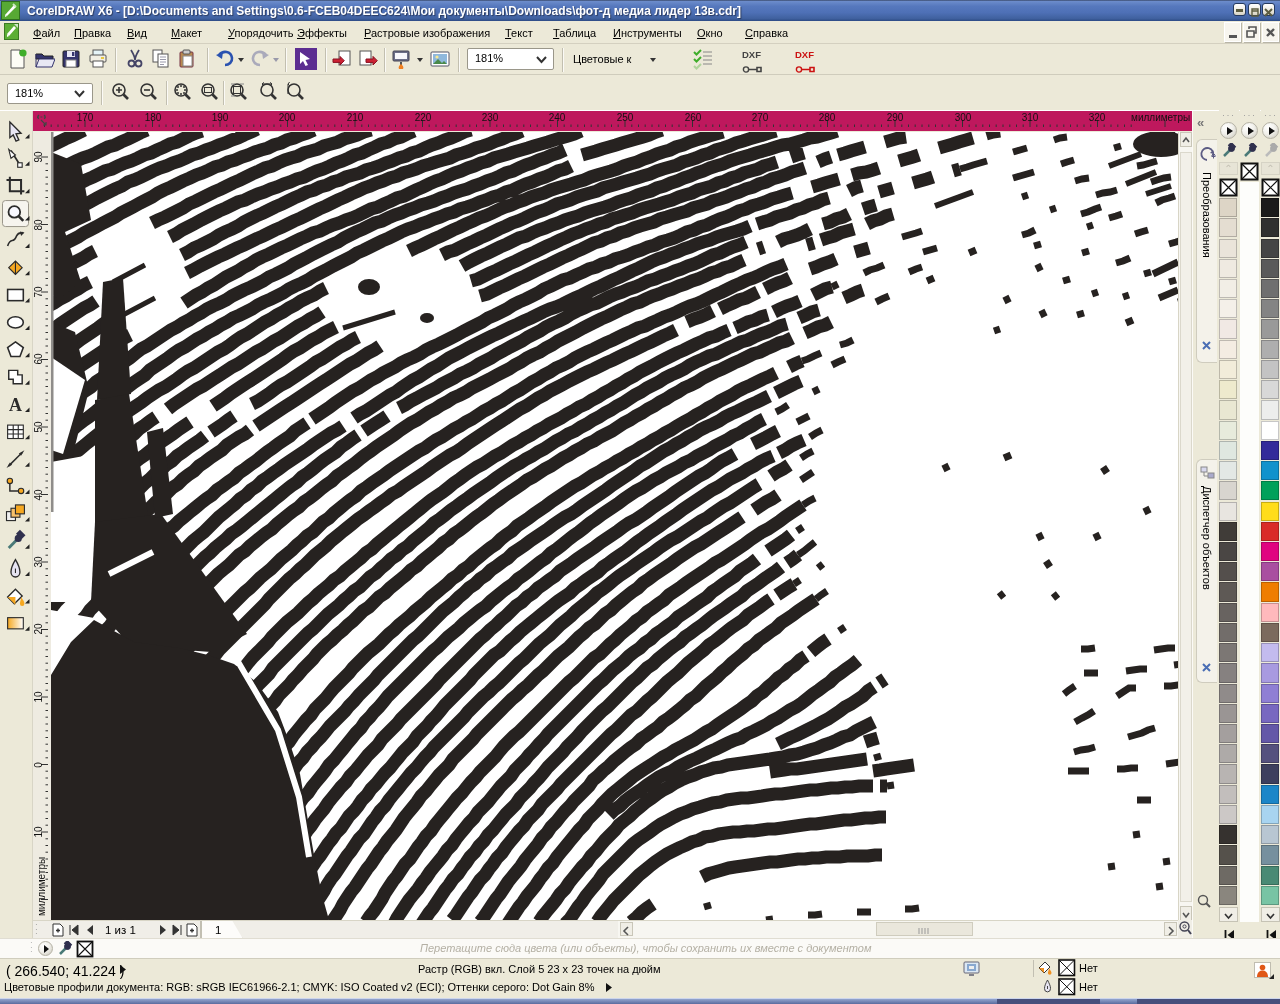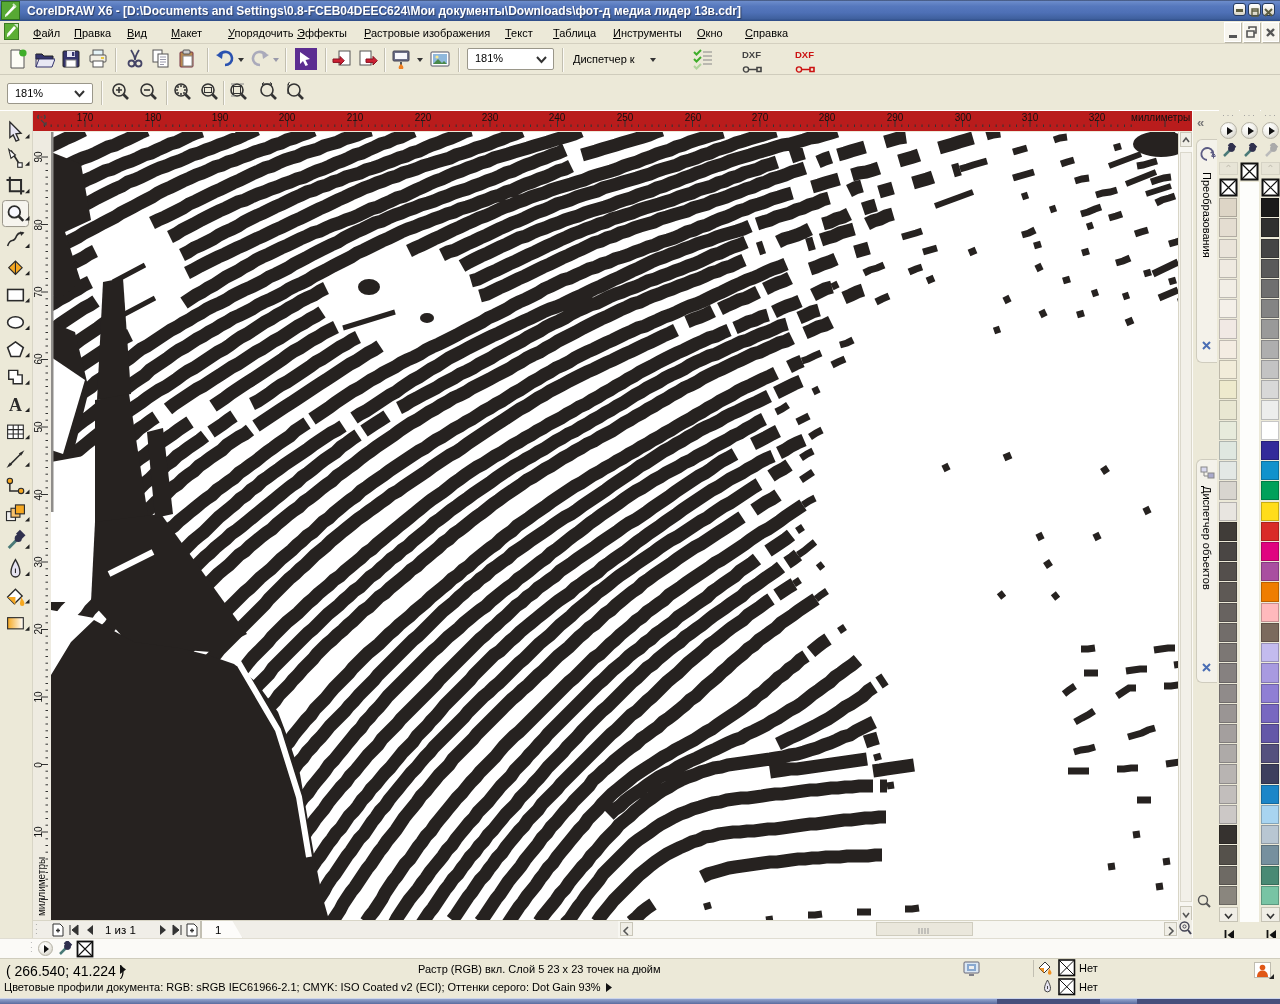--- a/index.html
+++ b/index.html
@@ -9,21 +9,21 @@
 </style></head>
 <body>
 <div class="abs" style="left:0;top:0;width:1280px;height:21px;background:linear-gradient(#33415e 0%,#6c8ccb 6%,#5678bd 30%,#4e70b6 60%,#40619f 88%,#2c4a84 100%)"></div>
 <div class="abs" style="left:1px;top:1px;width:19px;height:19px;background:#57a934;border:1px solid #2e6e1e">
   <svg width="17" height="17">
       <path d="M3 13 L12 3 L14 5 L5 14 Z" fill="#fff"></path>
       <path d="M3 13 L5 14 L3 15 Z" fill="#fff"></path>
       <path d="M11 2 l3 3" stroke="#cfe9c4" stroke-width="2"></path>
     </svg>
 </div>
-<div class="abs" style="left:27px;top:3.5px;font-size:12px;font-weight:bold;color:#fff;text-shadow:1px 1px 1px #2a3a5e">CorelDRAW X6 - [D:\Documents and Settings\0.8-FCEB04DEEC624\Мои документы\Downloads\фот-д медиа лидер 13в.cdr]</div>
+<div class="abs" style="left:27px;top:3.5px;font-size:12px;font-weight:bold;color:#fff;text-shadow:1px 1px 1px #2a3a5e">CorelDRAW X6 - [D:\Documents and Settings\0.6-FCEB04DEEC624\Мои документы\Downloads\фот-д медиа лидер 13в.cdr]</div>
 <div class="abs" style="left:1233.0px;top:3px;width:13px;height:13px;border-radius:3px;background:linear-gradient(#ffffff,#efece2 55%,#d6d2c2);border:1px solid #263a5e">
     <div class="abs" style="left:2px;top:5px;width:7px;height:3px;background:#5c5c40"></div>
   </div>
 <div class="abs" style="left:1247.5px;top:3px;width:13px;height:13px;border-radius:3px;background:linear-gradient(#ffffff,#efece2 55%,#d6d2c2);border:1px solid #263a5e"><svg width="11" height="11">
       <path d="M3 4 h6 v5 h-6 z M3 4 v-2 h6 v5" stroke="#5c5c40" fill="none" stroke-width="1.4"></path>
     </svg></div>
 <div class="abs" style="left:1262.0px;top:3px;width:13px;height:13px;border-radius:3px;background:linear-gradient(#ffffff,#efece2 55%,#d6d2c2);border:1px solid #263a5e"><svg width="11" height="11">
       <path d="M2 2 L9 9 M9 2 L2 9" stroke="#5c5c40" stroke-width="2"></path>
     </svg></div>
 <div class="abs" style="left:0;top:21px;width:1280px;height:23px;background:#ece9d8;border-bottom:1px solid #d4d0c0"></div>
@@ -132,21 +132,21 @@
     <circle cx="7" cy="8" r="1.6" fill="#f8e890"></circle>
     <path d="M3 15 L8 10 L12 14 L14 12 L17 15 Z" fill="#4a8a4a"></path>
   </svg>
 <div class="vsep" style="left:458px;top:48px;height:24px"></div>
 <div class="abs" style="left:467px;top:48px;width:87px;height:22px;background:#fff;border:1px solid #9a978a;border-radius:2px"></div>
 <div class="abs t11" style="left:475px;top:52px">181%</div>
 <svg class="abs" style="left:536px;top:55px" width="12" height="10">
     <path d="M1 2 L5.5 7 L10 2" fill="none" stroke="#333" stroke-width="2"></path>
   </svg>
 <div class="vsep" style="left:562px;top:48px;height:24px"></div>
-<div class="abs t11" style="left:573px;top:53px">Диспетчер к</div>
+<div class="abs t11" style="left:573px;top:53px">Цветовые к</div>
 <span class="arrowdn" style="left:650px;top:58px"></span>
 <svg class="abs" style="left:692px;top:48px" width="22" height="22">
     <g stroke="#3fae2a" stroke-width="2">
       <path d="M2 4 l2.5 2.5 L9 2" fill="none"></path>
       <path d="M2 11 l2.5 2.5 L9 9" fill="none"></path>
       <path d="M2 18 l2.5 2.5 L9 16" fill="none" opacity="0.35"></path>
     </g>
     <g stroke="#888">
       <path d="M11 4 h9 M11 8 h9 M11 12 h9 M11 16 h9"></path>
     </g>
@@ -314,21 +314,21 @@
         <path d="M13 9 c2 3 3 4 3 6 a2 2 0 0 1 -4 0 c0-2 1-3 1-6" fill="#f6a821"></path>
         <path d="M1 9 L8 16 L8 9 Z" fill="#f6a821"></path>
       </g>
       <path d="M25 492.45000000000016 l4.5 0 l0 -4.5 z" fill="#222"></path>
       <g transform="translate(6.5 503.3000000000002) scale(1.12)">
         <rect x="1" y="3" width="14" height="10" fill="url(#gfill)" stroke="#2b2b2b"></rect>
       </g>
       <path d="M25 519.8000000000002 l4.5 0 l0 -4.5 z" fill="#222"></path>
     </svg>
   </div>
-<div class="abs" style="left:33px;top:111px;width:1159px;height:20px;background:#b91c1c">
+<div class="abs" style="left:33px;top:111px;width:1159px;height:20px;background:#be185d">
     <svg width="1159" height="20" style="display:block">
       <line x1="11.5" y1="13.5" x2="11.5" y2="16" stroke="#333" stroke-width="1"></line>
       <line x1="18.2" y1="13.5" x2="18.2" y2="16" stroke="#333" stroke-width="1"></line>
       <line x1="25.0" y1="13.5" x2="25.0" y2="16" stroke="#333" stroke-width="1"></line>
       <line x1="31.8" y1="13.5" x2="31.8" y2="16" stroke="#333" stroke-width="1"></line>
       <line x1="38.5" y1="13.5" x2="38.5" y2="16" stroke="#333" stroke-width="1"></line>
       <line x1="45.2" y1="13.5" x2="45.2" y2="16" stroke="#333" stroke-width="1"></line>
       <line x1="52.0" y1="9" x2="52.0" y2="16" stroke="#333" stroke-width="1"></line>
       <line x1="58.8" y1="13.5" x2="58.8" y2="16" stroke="#333" stroke-width="1"></line>
       <line x1="65.5" y1="13.5" x2="65.5" y2="16" stroke="#333" stroke-width="1"></line>
@@ -891,20 +891,21 @@
       <g stroke="#30304e" fill="#30304e">
         <line x1="3" y1="13" x2="9" y2="7" stroke="#4a7a78" stroke-width="2.5"></line>
         <circle cx="10.5" cy="5.5" r="3"></circle>
         <rect x="8" y="1" width="6" height="4" transform="rotate(45 11 3)"></rect>
       </g>
     </svg>
 <svg class="abs" style="left:76px;top:1px" width="19" height="19">
       <rect x="1.5" y="1.5" width="15" height="15" fill="#fff" stroke="#111" stroke-width="1.8"></rect>
       <path d="M1.5 1.5 L16.5 16.5 M16.5 1.5 L1.5 16.5" stroke="#111" stroke-width="1.1"></path>
     </svg>
+<div class="abs" style="left:420px;top:3px;font-size:11px;font-style:italic;color:#b4b0a4">Перетащите сюда цвета (или объекты), чтобы сохранить их вместе с документом</div>
 </div>
 <div class="abs" style="left:0;top:958px;width:1280px;height:40px;background:#ece9d8;border-top:1px solid #d0cdbd"></div>
 <div class="abs" style="left:6px;top:963px;font-size:14px">( 266.540; 41.224 )</div>
 <svg class="abs" style="left:118px;top:964px" width="10" height="11">
     <path d="M2 1 L8 5.5 L2 10 Z" fill="#111"></path>
   </svg>
 <div class="abs t11" style="left:418px;top:963px">Растр (RGB) вкл. Слой 5 23 x 23 точек на дюйм</div>
 <svg class="abs" style="left:963px;top:961px" width="17" height="16">
     <rect x="1" y="1" width="15" height="11" rx="1" fill="#dce8f4" stroke="#667"></rect>
     <rect x="4" y="3" width="9" height="7" fill="#88a8d0"></rect>
@@ -929,20 +930,20 @@
 <svg class="abs" style="left:1058px;top:978px" width="18" height="18">
     <rect x="1" y="1" width="15.5" height="15.5" fill="#fff" stroke="#111" stroke-width="1.6"></rect>
     <path d="M1 1 L16.5 16.5 M16.5 1 L1 16.5" stroke="#111"></path>
   </svg>
 <div class="abs t11" style="left:1079px;top:981px">Нет</div>
 <div class="abs" style="left:1254px;top:962px;width:17px;height:16px;background:#fff;border:1px solid #c0bdb0"><svg width="15" height="14">
       <circle cx="7.5" cy="4.5" r="2.8" fill="#e05818"></circle>
       <path d="M2 14 C2 9 5 7.5 7.5 7.5 C10 7.5 13 9 13 14 Z" fill="#e05818"></path>
     </svg></div>
 <div class="abs" style="left:1269px;top:974px;width:0;height:0;border-left:5px solid transparent;border-bottom:5px solid #222"></div>
-<div class="abs t11" style="left:4px;top:981px">Цветовые профили документа: RGB: sRGB IEC61966-2.1; CMYK: ISO Coated v2 (ECI); Оттенки серого: Dot Gain 93%</div>
+<div class="abs t11" style="left:4px;top:981px">Цветовые профили документа: RGB: sRGB IEC61966-2.1; CMYK: ISO Coated v2 (ECI); Оттенки серого: Dot Gain 8%</div>
 <svg class="abs" style="left:604px;top:982px" width="10" height="11">
     <path d="M2 1 L8 5.5 L2 10 Z" fill="#111"></path>
   </svg>
 <div class="abs" style="left:0;top:998px;width:1280px;height:6px;background:linear-gradient(#9fb0d8,#5a6b9e)">
 <div class="abs" style="left:0;top:0;width:1280px;height:1px;background:#cdd6ec"></div>
 <div class="abs" style="left:997px;top:1px;width:103px;height:5px;background:#474f7c"></div>
 <div class="abs" style="left:1137px;top:1px;width:143px;height:5px;background:#474f7c"></div>
 </div>
 </body></html>

